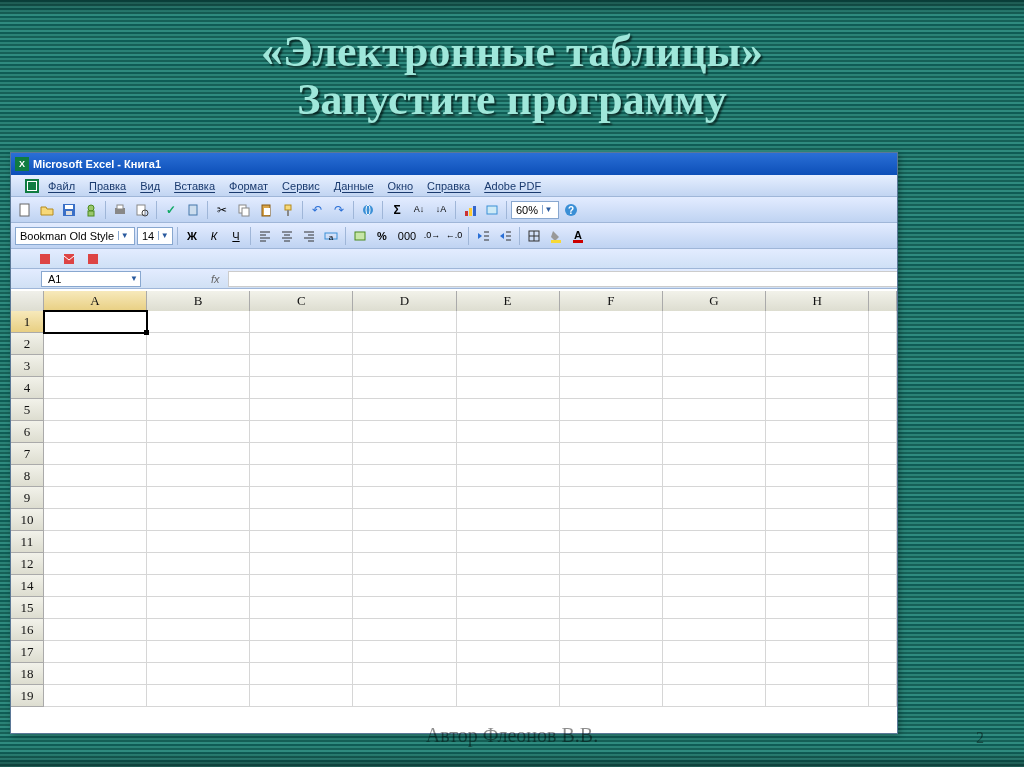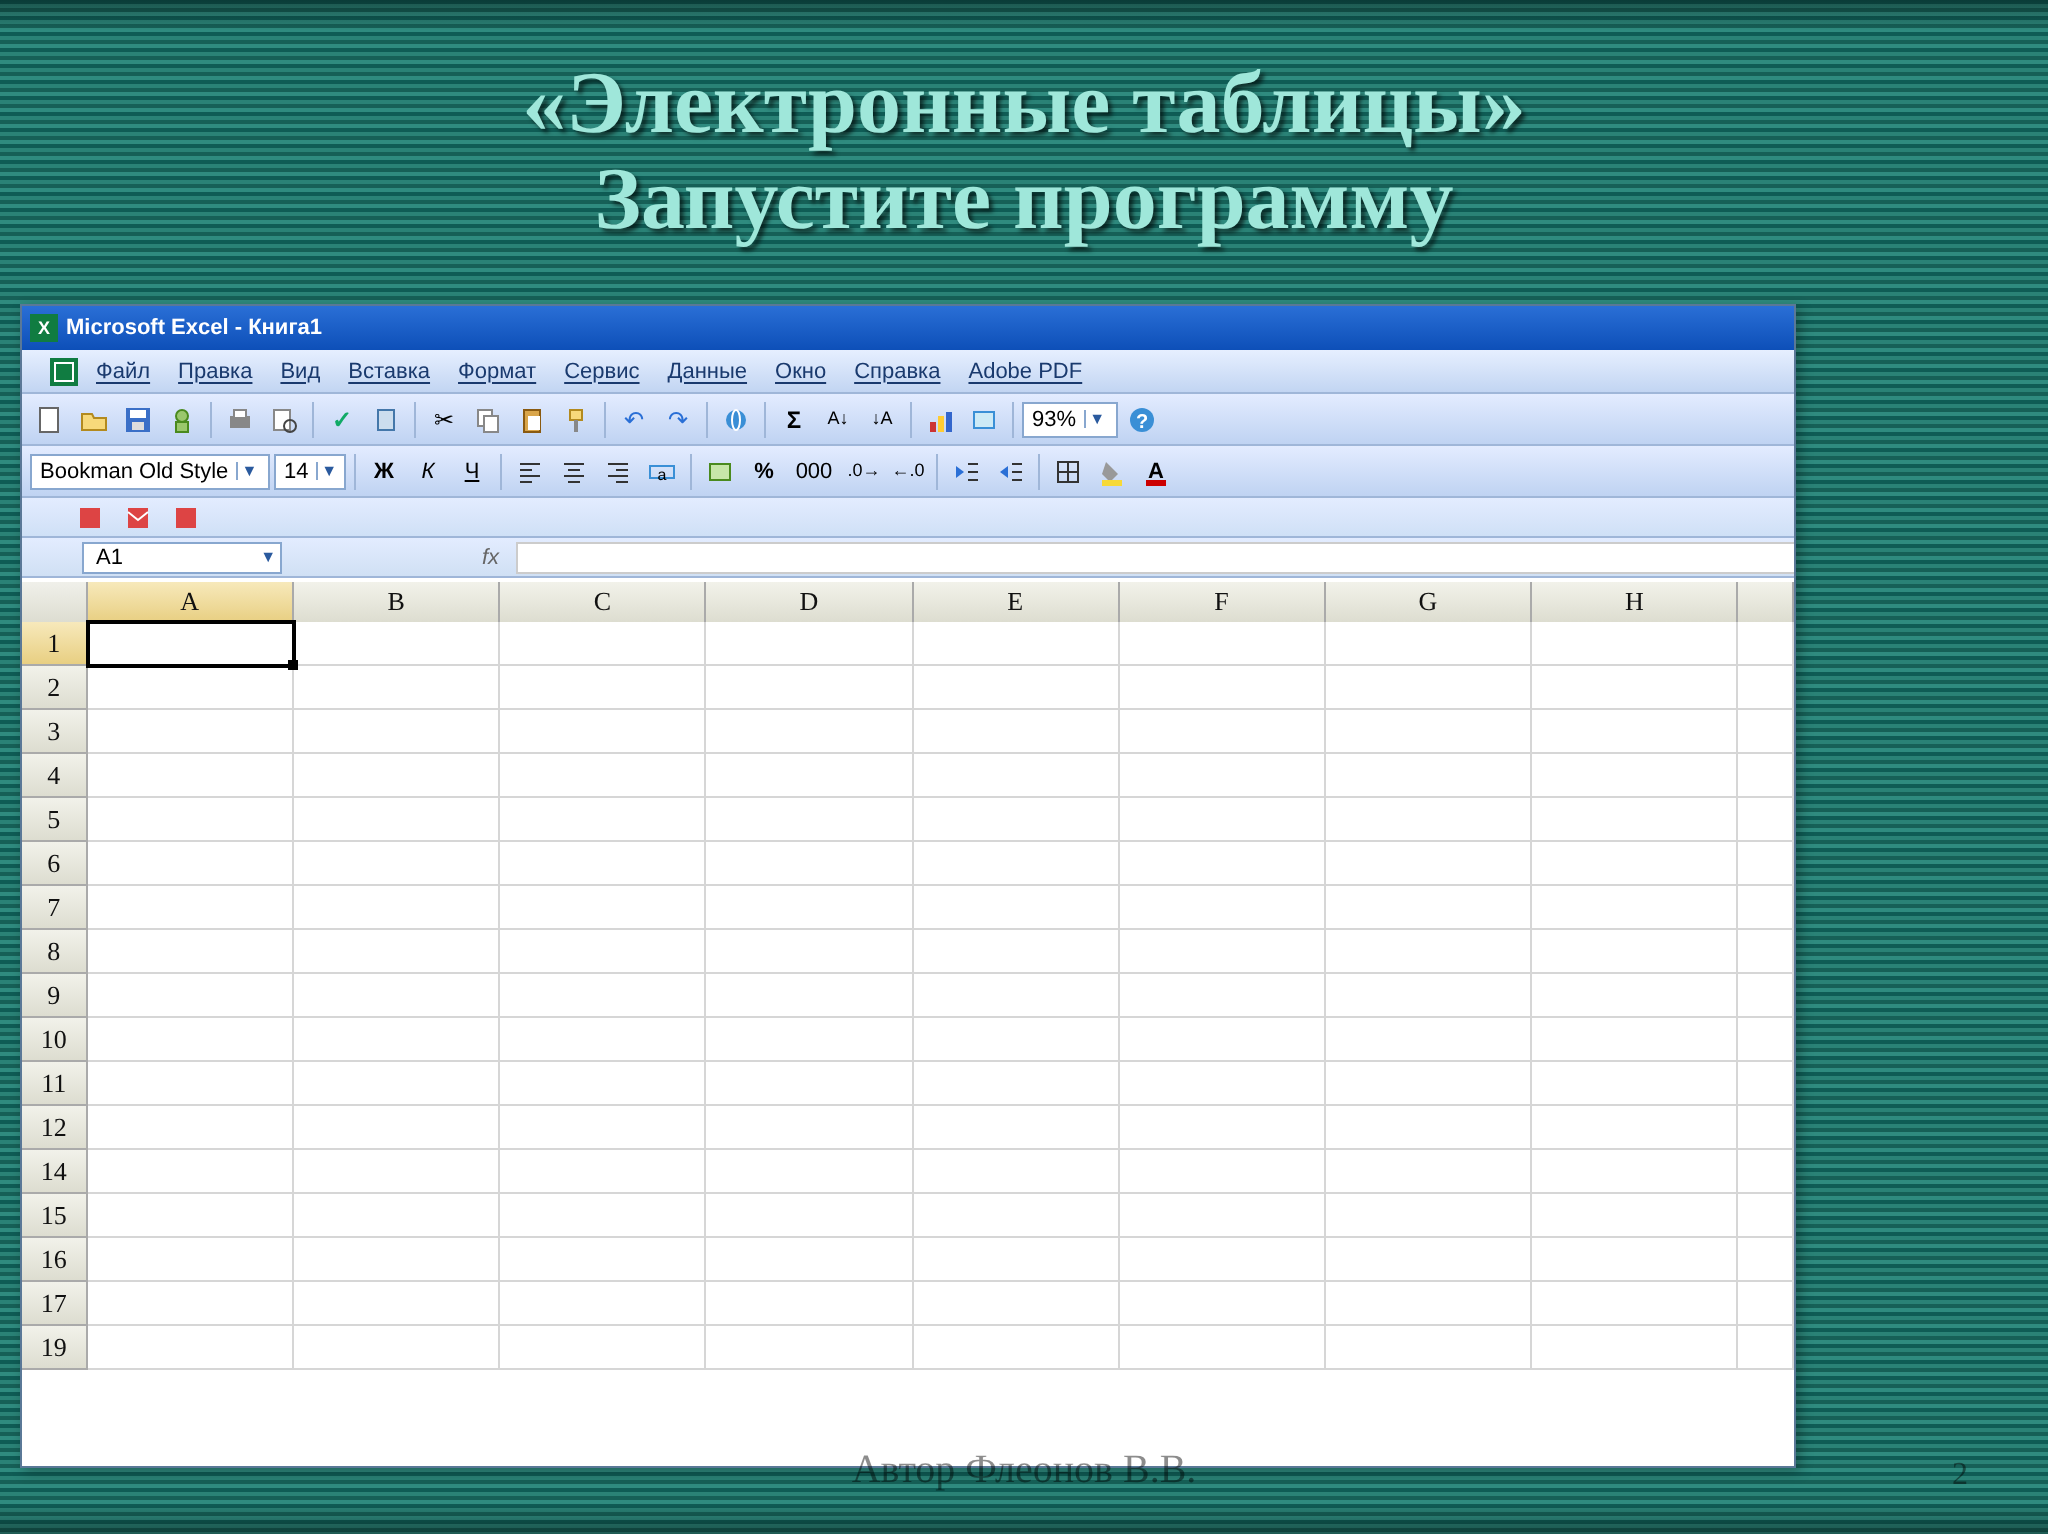--- a/index.html
+++ b/index.html
@@ -114,21 +114,21 @@
 }
 .namebox {
   margin-left: 30px;
   width: 100px; height: 16px;
   background: #fff; border: 1px solid #88a7cf;
   display: flex; align-items: center; justify-content: space-between;
   padding: 0 2px 0 6px;
   font-size: 11px;
 }
 .fx-label {
-  margin-left: 100px;
+  margin-left: 70px;
   font-style: italic; color: #666;
   font-size: 11px;
 }
 .formula-input {
   flex: 1; height: 16px; margin-left: 8px;
   background: #fff; border: 1px solid #ccc; border-right: none;
 }
 
 .grid-wrap {
   position: absolute; top: 138px; bottom: 0; left: 0; right: 0;
@@ -359,21 +359,21 @@
           <rect x="10" y="3" width="3" height="10" fill="#36c"></rect>
         </svg>
       </div>
     <div class="tbtn">
         <svg width="14" height="14">
           <rect x="2" y="3" width="10" height="8" fill="#cdeaf6" stroke="#3a8fd6"></rect>
         </svg>
       </div>
     <div class="sep"></div>
     <div class="combo" style="width:48px">
-      <span>93%</span>
+      <span>60%</span>
       <span class="dd">▼</span>
     </div>
     <div class="tbtn">
         <svg width="14" height="14">
           <circle cx="7" cy="7" r="6" fill="#3a8fd6"></circle>
           <text x="7" y="11" text-anchor="middle" fill="#fff" font-size="10" font-weight="bold">?</text>
         </svg>
       </div>
   </div>
 
@@ -714,20 +714,32 @@
           <div class="cell"></div>
           <div class="cell"></div>
           <div class="cell"></div>
           <div class="cell"></div>
           <div class="cell"></div>
           <div class="cell"></div>
           <div class="cell"></div>
           <div class="cell" style="width: 28px;"></div>
         </div>
         <div class="row">
+          <div class="row-h">18</div>
+          <div class="cell"></div>
+          <div class="cell"></div>
+          <div class="cell"></div>
+          <div class="cell"></div>
+          <div class="cell"></div>
+          <div class="cell"></div>
+          <div class="cell"></div>
+          <div class="cell"></div>
+          <div class="cell" style="width: 28px;"></div>
+        </div>
+        <div class="row">
           <div class="row-h">19</div>
           <div class="cell"></div>
           <div class="cell"></div>
           <div class="cell"></div>
           <div class="cell"></div>
           <div class="cell"></div>
           <div class="cell"></div>
           <div class="cell"></div>
           <div class="cell"></div>
           <div class="cell" style="width: 28px;"></div>

